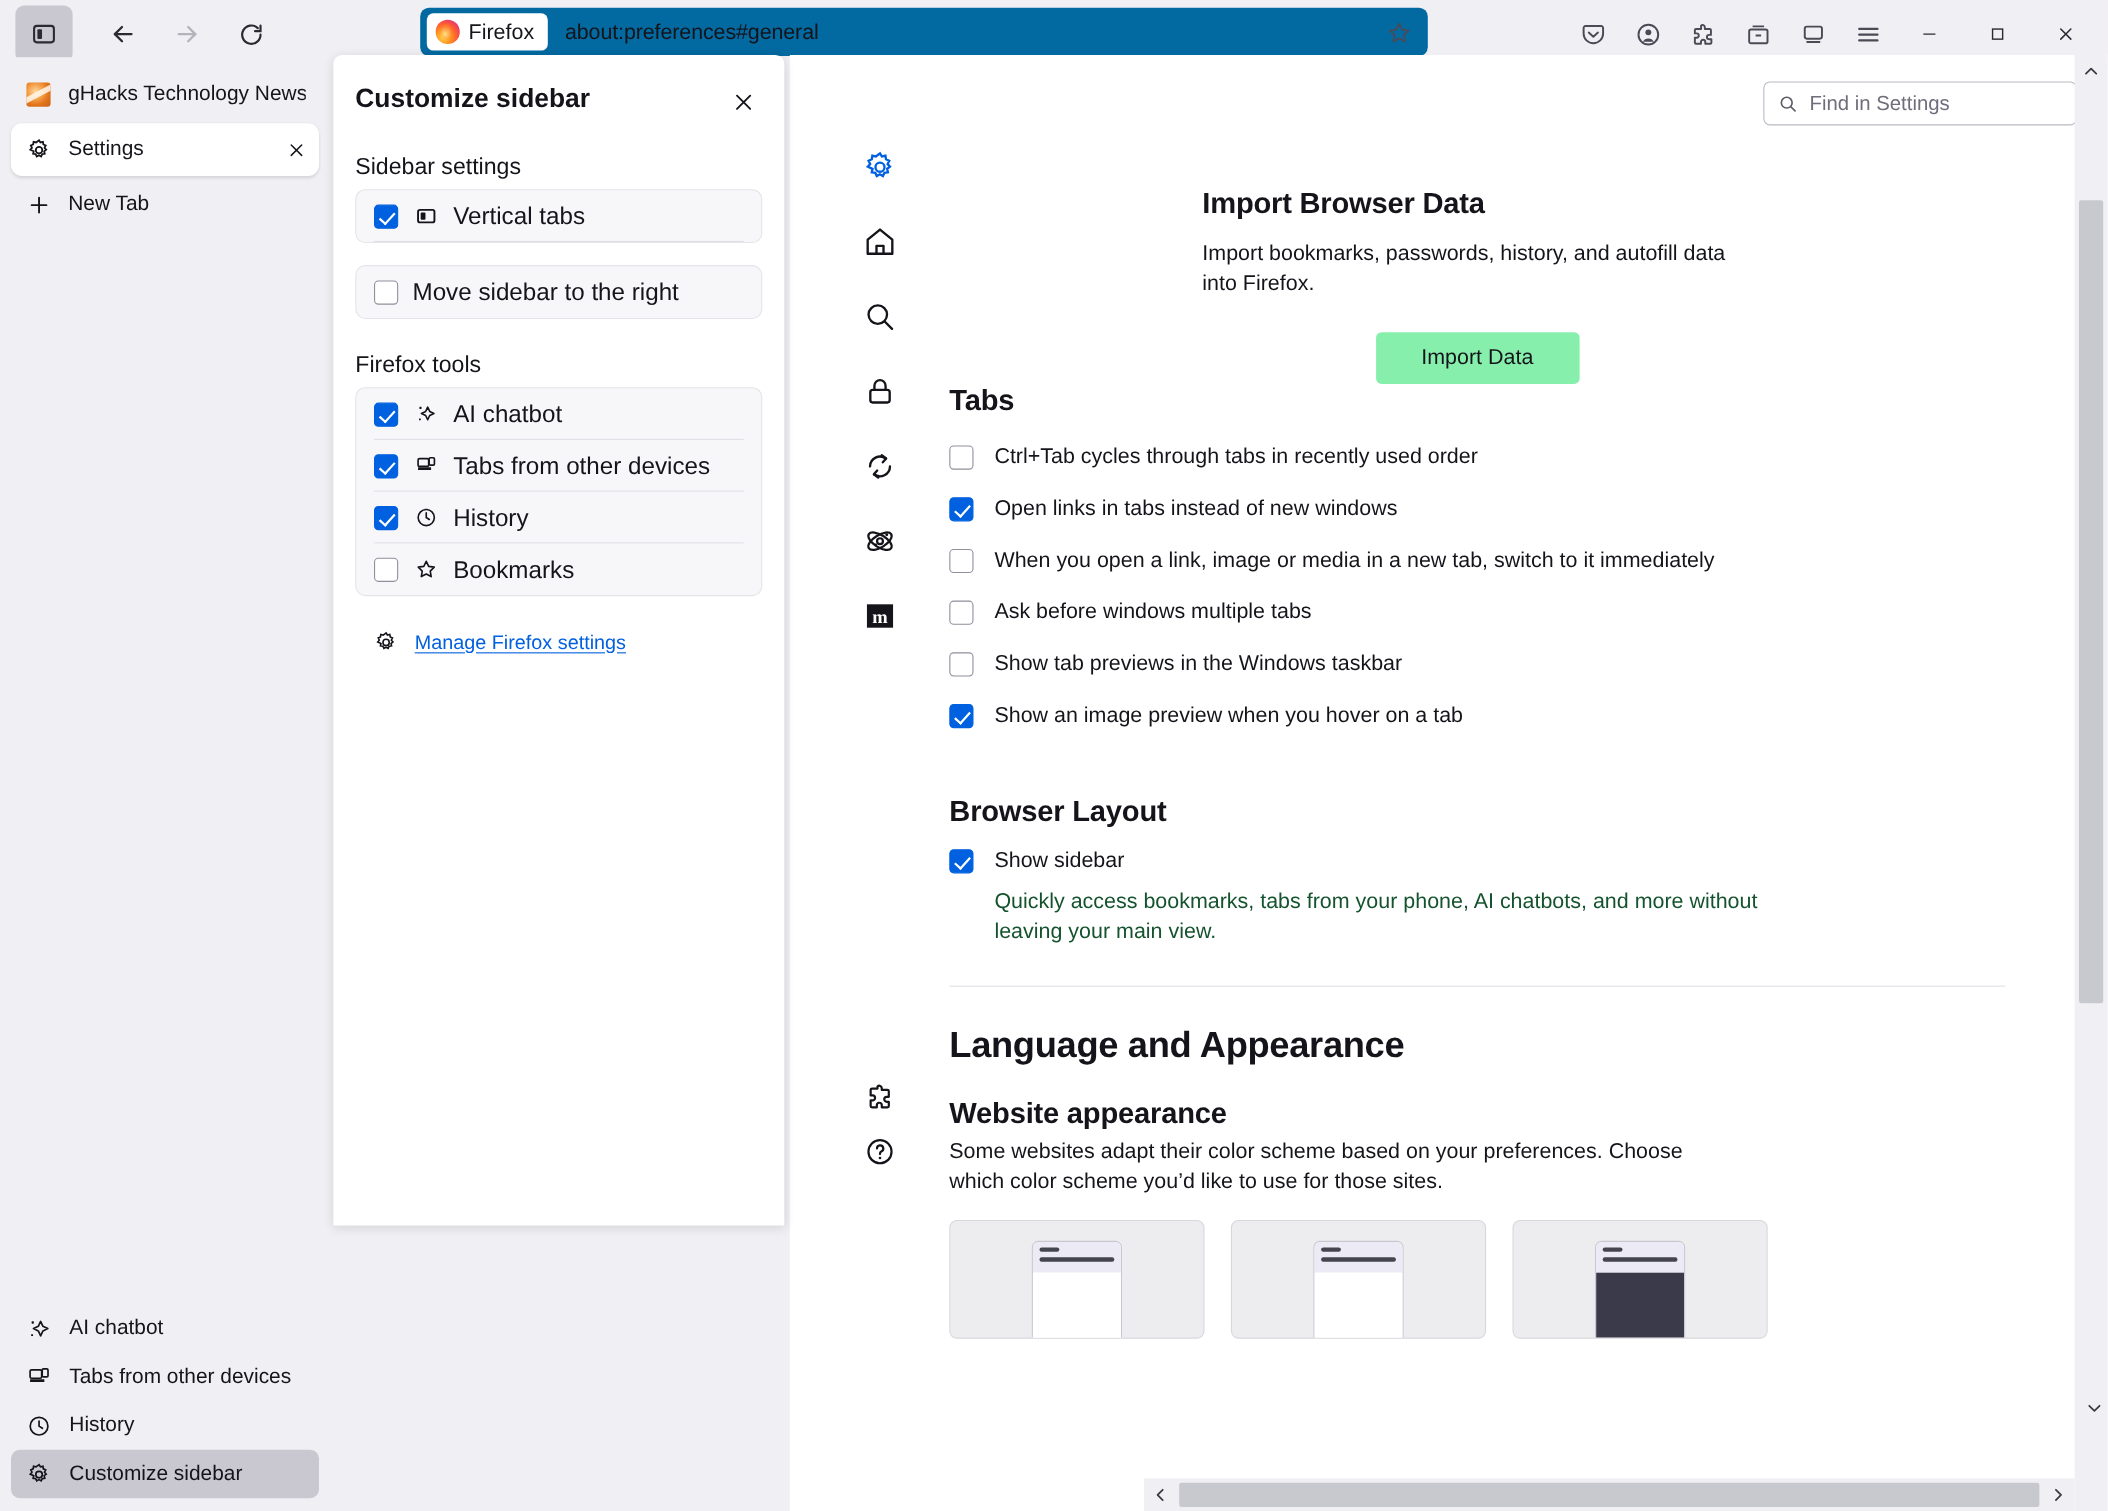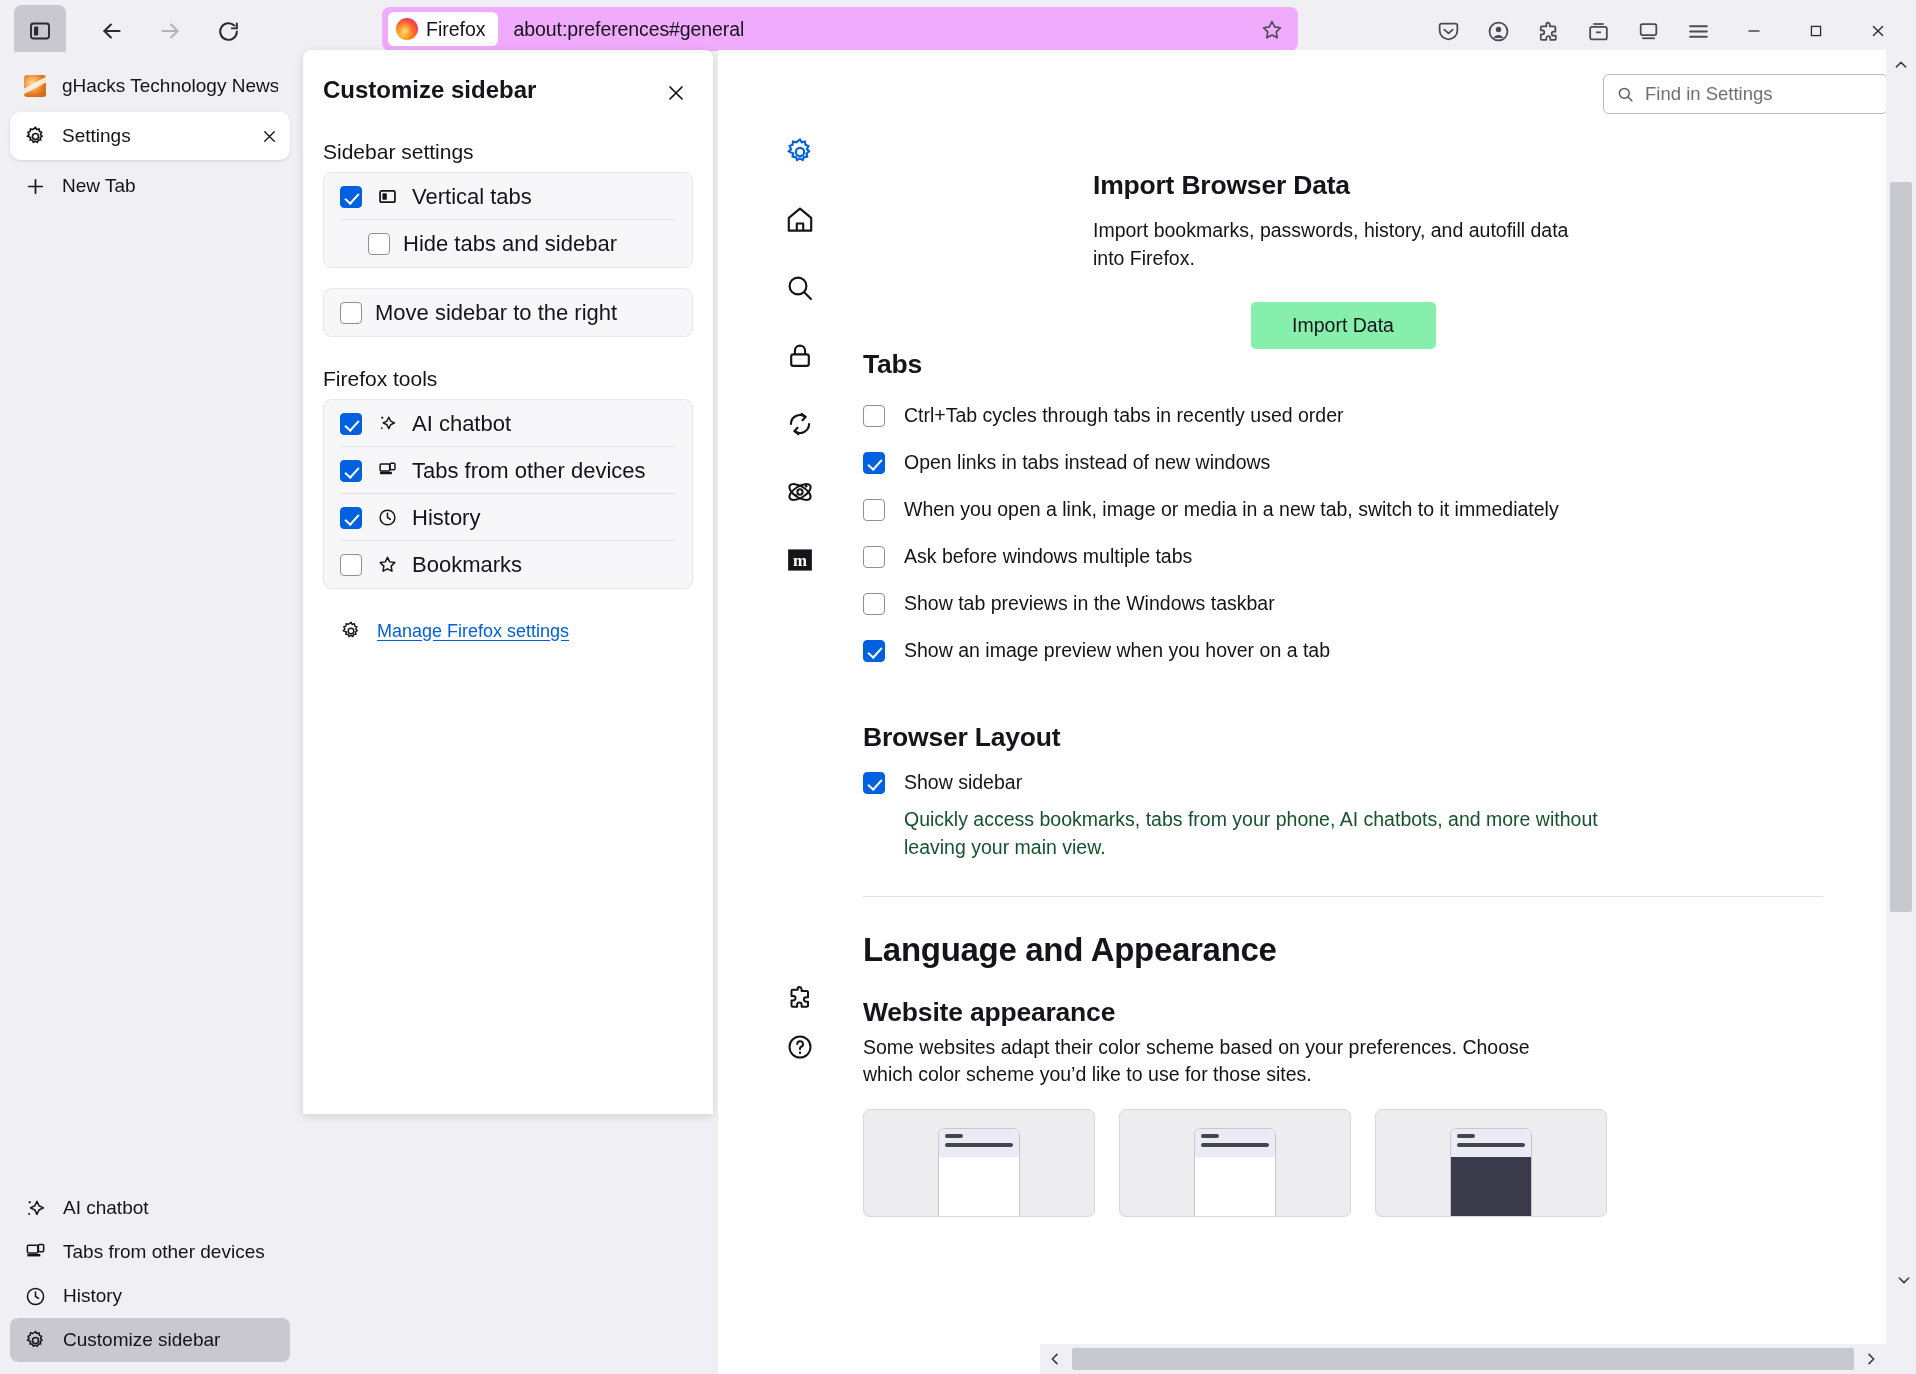--- a/index.html
+++ b/index.html
@@ -23,21 +23,21 @@
     flex: 0 0 auto;
   }
   #sidebar-toggle-btn { background: #c9c7cf; margin-left: 14px; }
   #nav-back { margin-left: 20px; }
   #nav-fwd  { margin-left: 6px; }
   #nav-reload { margin-left: 6px; }
 
   #urlbar-wrap {
     position: absolute; left: 382px; top: 7px;
     width: 916px; height: 44px;
-    background: #f0abfc; border-radius: 8px;
+    background: #0369a1; border-radius: 8px;
     display: flex; align-items: center;
   }
   #urlbar-chip {
     margin-left: 6px; height: 34px; padding: 0 12px 0 8px;
     background: #ffffff; border-radius: 6px;
     display: flex; align-items: center; gap: 8px;
   }
   #firefox-logo-mark {
     width: 22px; height: 22px; border-radius: 50%;
     background:
@@ -417,24 +417,20 @@
       <span class="chk on"></span>
       <span class="rowicon">
         <svg class="ico" width="21" height="21" viewBox="0 0 24 24" fill="none" stroke="#15141a" stroke-width="2">
           <rect x="3.5" y="5.5" width="17" height="13" rx="2"></rect>
           <rect x="6.2" y="8.2" width="5" height="7.6" rx="1" fill="#15141a" stroke="none"></rect>
         </svg>
       </span>
       <span class="cz-label">Vertical tabs</span>
       <span class="divider"></span>
     </div>
-    <div class="cz-row indent">
-      <span class="chk"></span>
-      <span class="cz-label">Hide tabs and sidebar</span>
-    </div>
   </div>
 
   <div class="cz-card" style="margin-top:20px">
     <div class="cz-row">
       <span class="chk"></span>
       <span class="cz-label">Move sidebar to the right</span>
     </div>
   </div>
 
   <div class="cz-group-title">Firefox tools</div>

